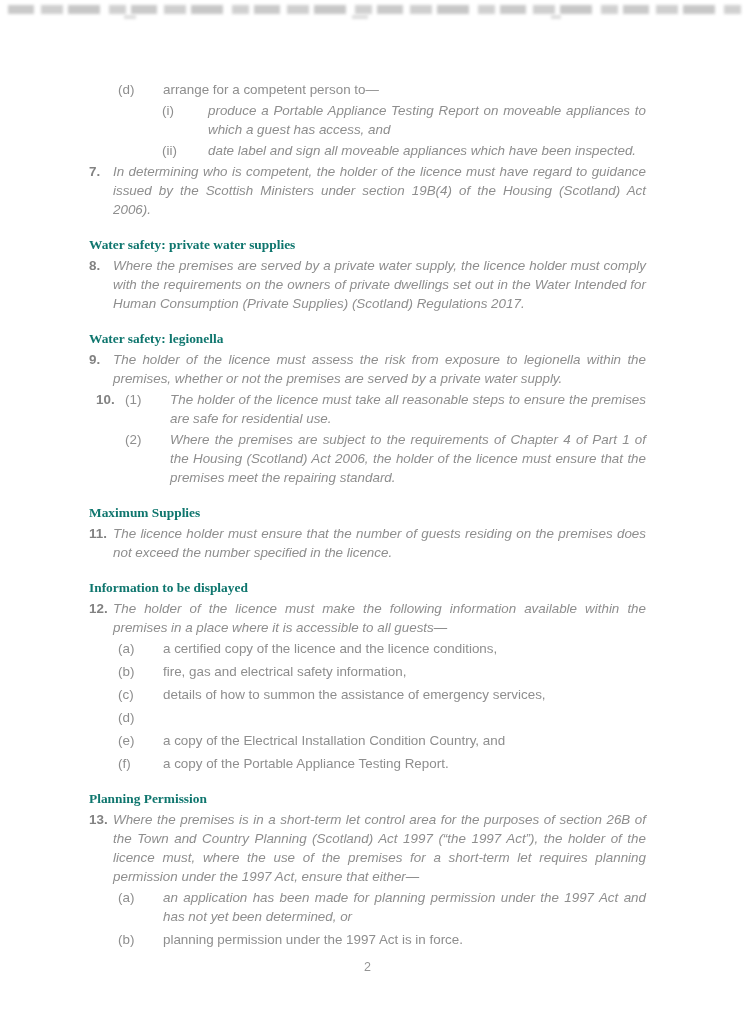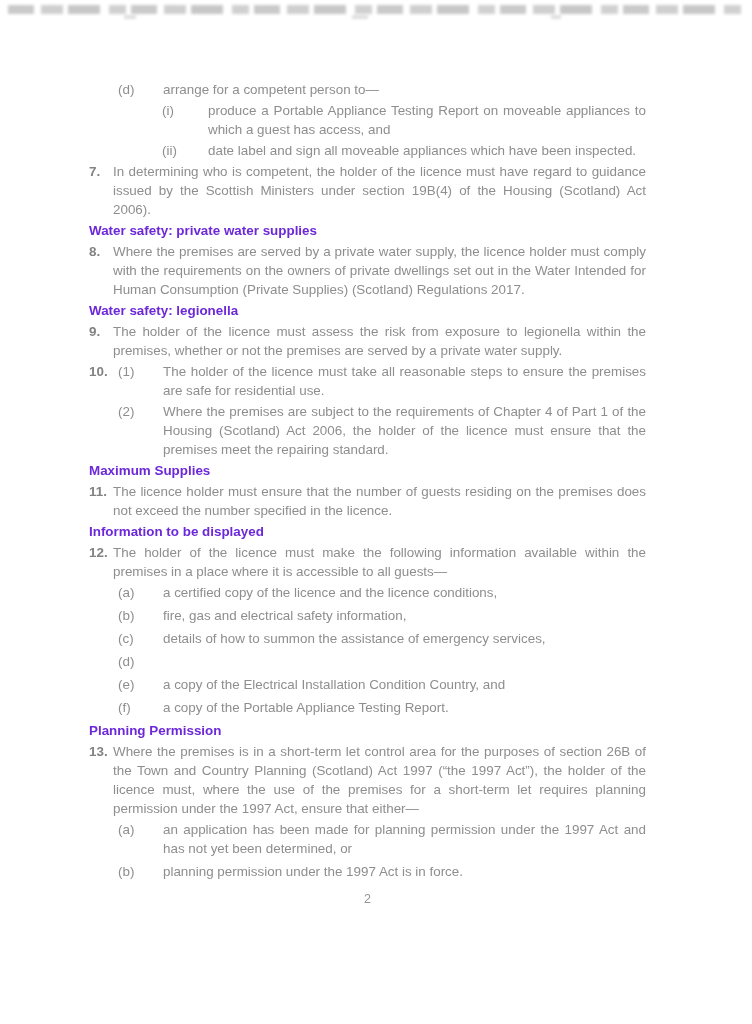--- a/index.html
+++ b/index.html
@@ -46,46 +46,48 @@
     left: 89px;
     top: 80px;
     width: 557px;
     font-size: 13.4px;
     line-height: 19px;
   }
   .block { margin: 0 0 2px 0; }
   .block.gap { margin-bottom: 4px; }
   .heading {
     font-weight: bold;
-    color: #6d28d9;
-    margin-top: 2px;
+    color: #0f766e;
+    margin-top: 16px;
     margin-bottom: 2px;
+    font-family: Liberation Serif, serif;
   }
   .row-num {
     display: grid;
     grid-template-columns: 24px 1fr;
   }
   .row-num2 {
     display: grid;
     grid-template-columns: 29px 45px 1fr;
+    margin-left: 7px;
   }
   .row-sub {
     display: grid;
     grid-template-columns: 45px 1fr;
     padding-left: 29px;
   }
   .row-subsub {
     display: grid;
     grid-template-columns: 46px 1fr;
     padding-left: 73px;
   }
   .num { font-weight: bold; color: #828282; }
   .lbl { color: #8e8e8e; }
   .txt { }
-  .j { text-align: justify; }
+  .j { text-align: justify; font-style: italic; }
   .page-footer {
     margin-top: 9px;
     text-align: center;
     color: #949494;
     font-size: 12.5px;
   }
 </style>
 </head>
 <body>
 

